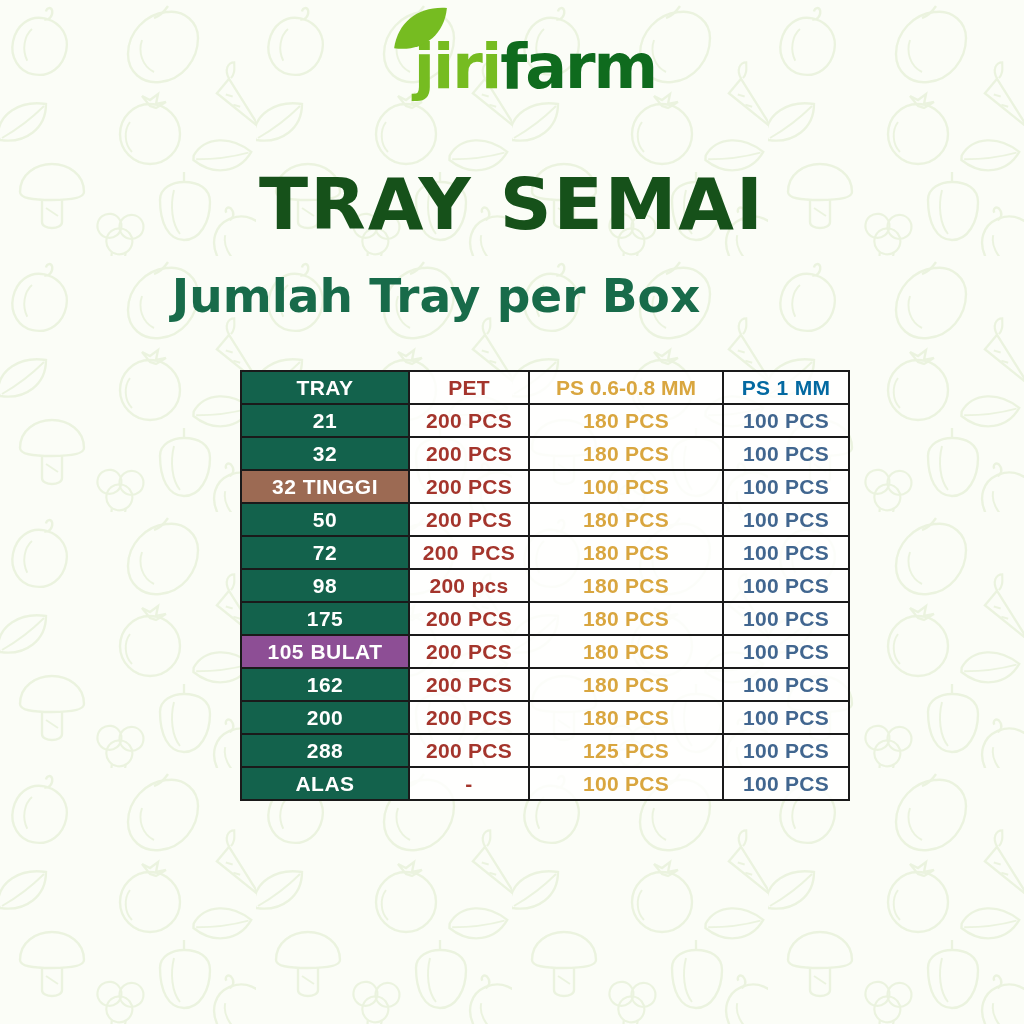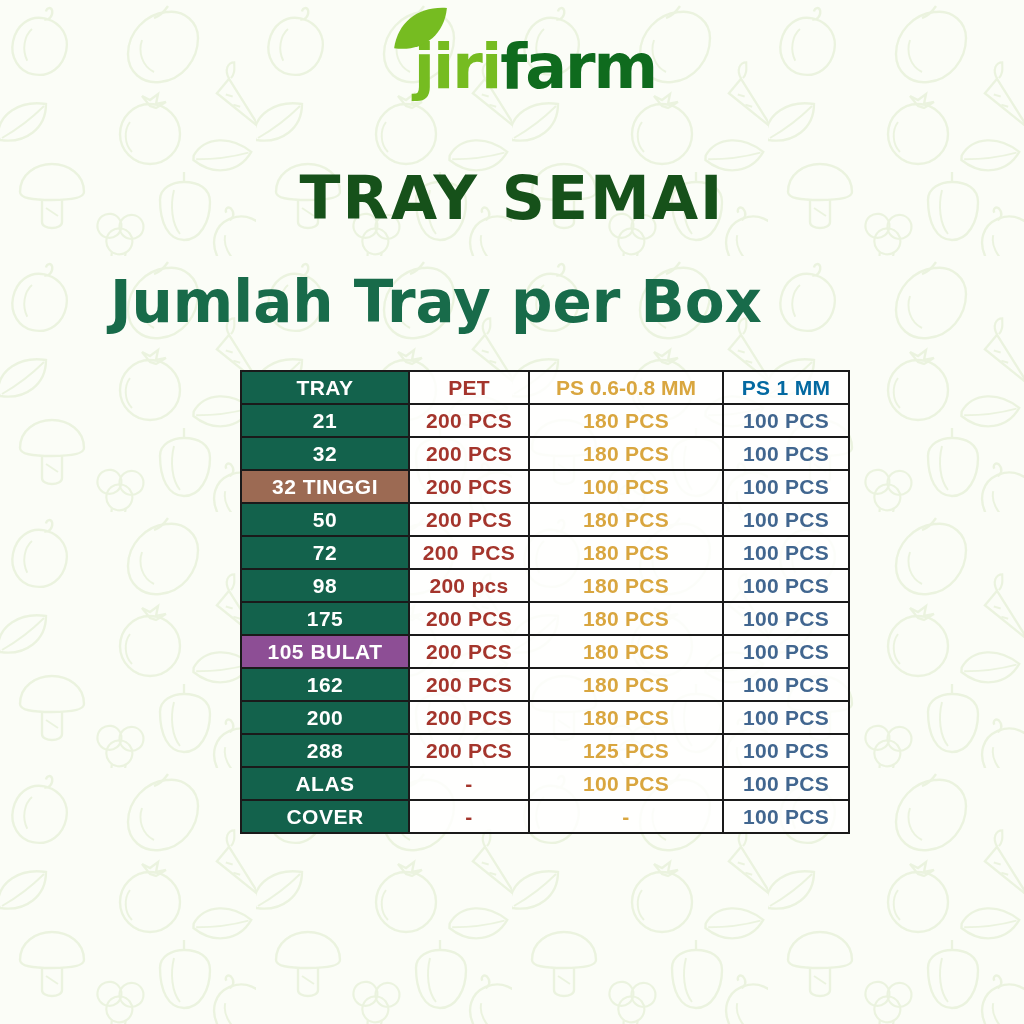--- a/index.html
+++ b/index.html
@@ -64,34 +64,34 @@
   #logo-jiri { color: #76bc21; margin-left: 46px; }
   #logo-farm { color: #0f6b1e; margin-top: 22px; }
 
   
   #title-main {
     position: absolute;
     top: 168px;
     left: 0;
     width: 1024px;
     text-align: center;
-    font-size: 60px;
+    font-size: 72px;
     font-weight: 800;
     letter-spacing: 2px;
     color: #16511a;
     font-family: "DejaVu Sans", sans-serif;
     line-height: 1.0;
   }
   #title-sub {
     position: absolute;
     top: 268px;
     left: 0;
     width: 872px;
     text-align: center;
-    font-size: 58px;
+    font-size: 47px;
     font-weight: 700;
     color: #186b4a;
     font-family: "DejaVu Sans", sans-serif;
     letter-spacing: 0px;
   }
 
   
   #price-table {
     position: absolute;
     left: 207px;
@@ -304,22 +304,16 @@
           <td class="val pet">200 PCS</td>
           <td class="val ps06">125 PCS</td>
           <td class="val ps1">100 PCS</td>
         </tr>
         <tr>
           <td class="lbl">ALAS</td>
           <td class="val pet">-</td>
           <td class="val ps06">100 PCS</td>
           <td class="val ps1">100 PCS</td>
         </tr>
-        <tr>
-          <td class="lbl">COVER</td>
-          <td class="val pet">-</td>
-          <td class="val ps06">-</td>
-          <td class="val ps1">100 PCS</td>
-        </tr>
       </tbody>
   </table>
 
 </div>
 
 </body></html>

